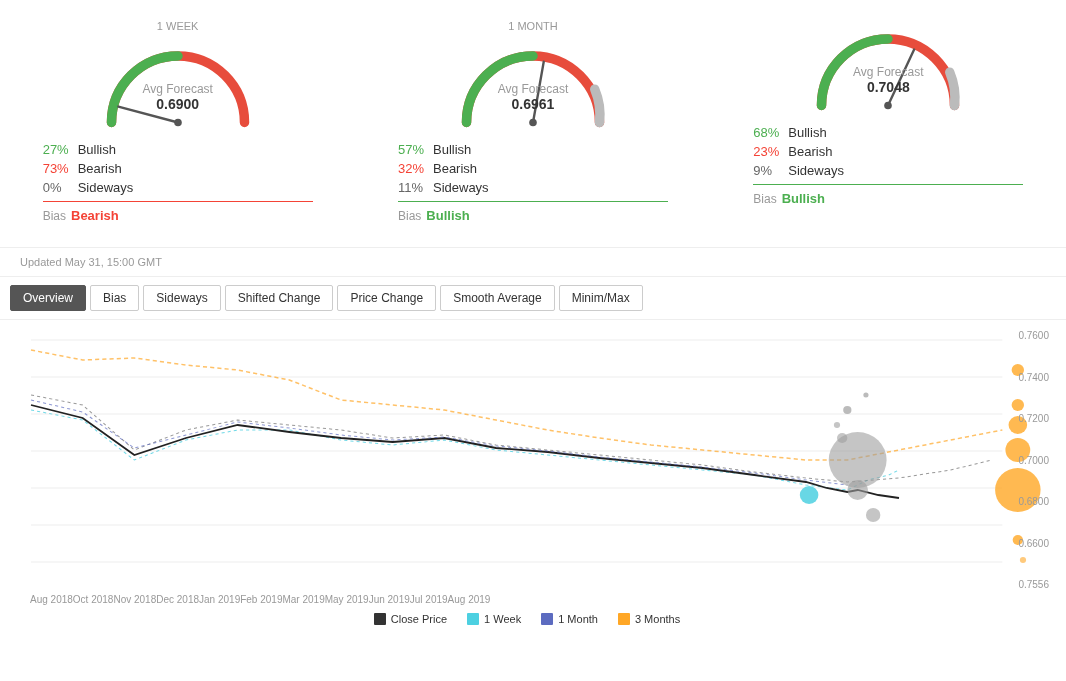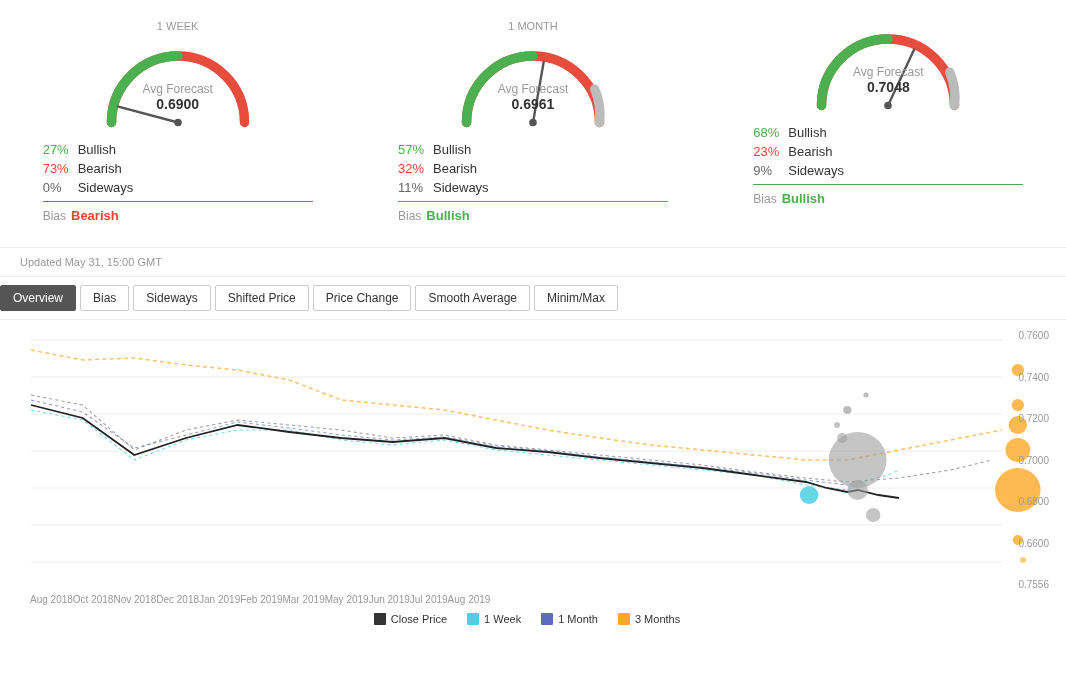--- a/index.html
+++ b/index.html
@@ -97,21 +97,21 @@
     .updated-text {
       padding: 8px 20px;
       color: #999;
       font-size: 11px;
       border-bottom: 1px solid #eee;
     }
     
     .tabs-row {
       display: flex;
       align-items: center;
-      padding: 8px 0;
+      padding: 8px 10px;
       gap: 4px;
       border-bottom: 1px solid #eee;
     }
     
     .tab-btn {
       padding: 5px 12px;
       border: 1px solid #ccc;
       background: #fff;
       cursor: pointer;
       font-size: 12px;
@@ -289,21 +289,21 @@
   </div>
 
 <div class="updated-text">
   <span>Updated May 31, 15:00 GMT</span>
 </div>
 
 <div class="tabs-row" id="tabs-row">
     <button class="tab-btn active">Overview</button>
     <button class="tab-btn">Bias</button>
     <button class="tab-btn">Sideways</button>
-    <button class="tab-btn">Shifted Price</button>
+    <button class="tab-btn">Shifted Change</button>
     <button class="tab-btn">Price Change</button>
     <button class="tab-btn">Smooth Average</button>
     <button class="tab-btn">Minim/Max</button>
   </div>
 
 <div class="chart-area">
   <div class="chart-svg-wrapper">
     <svg width="100%" height="100%" viewBox="0 0 1020 260" preserveAspectRatio="none">
 
       <line x1="30" y1="10" x2="970" y2="10" stroke="#eee" stroke-width="1"></line>

